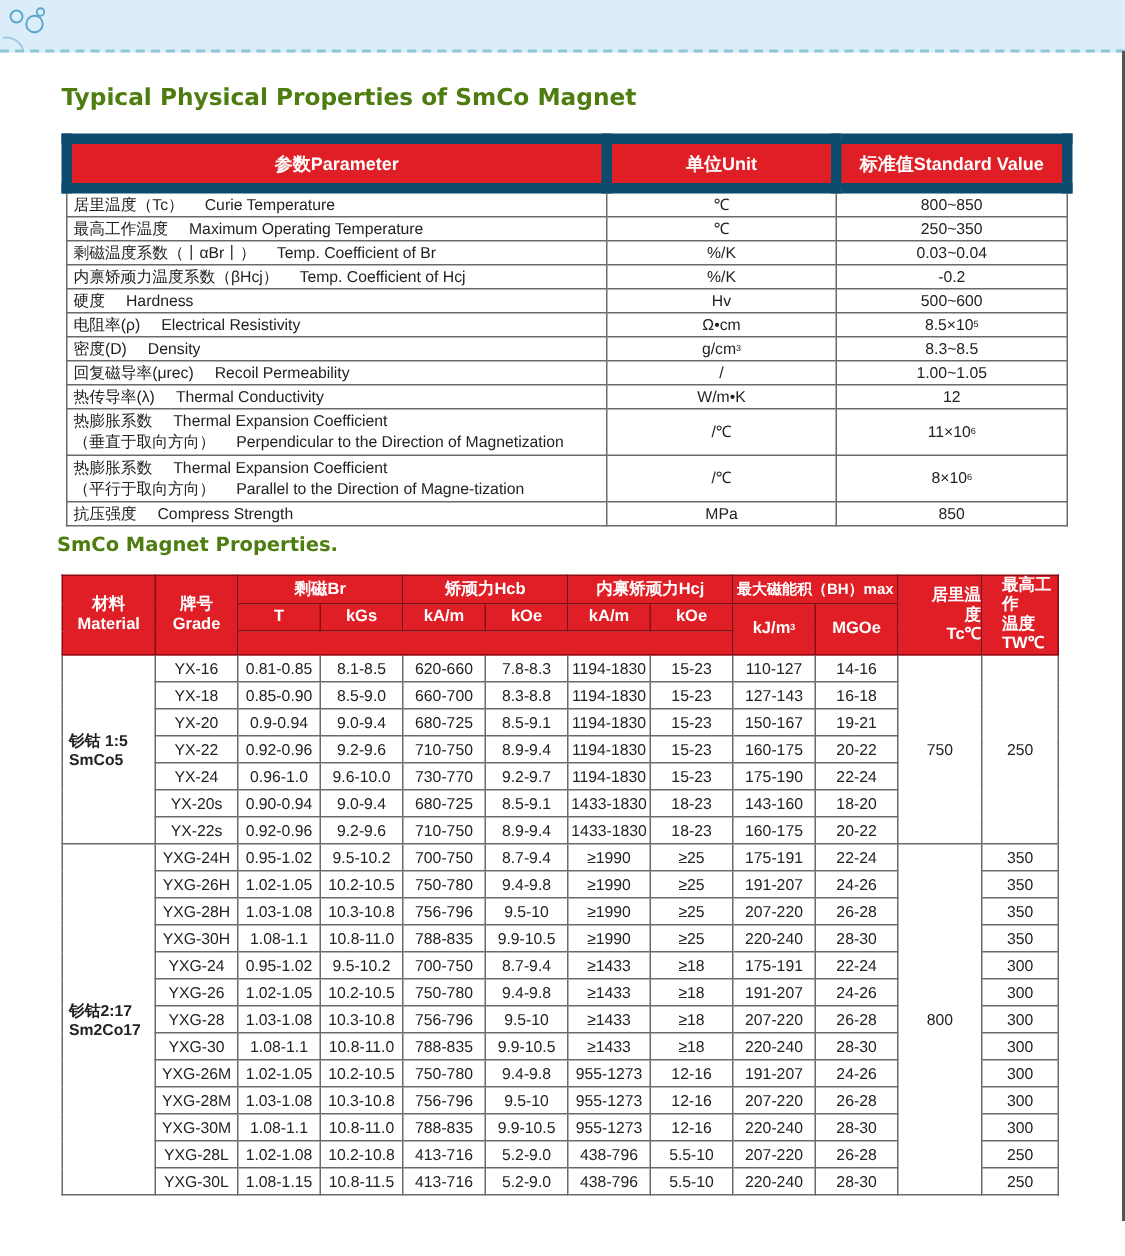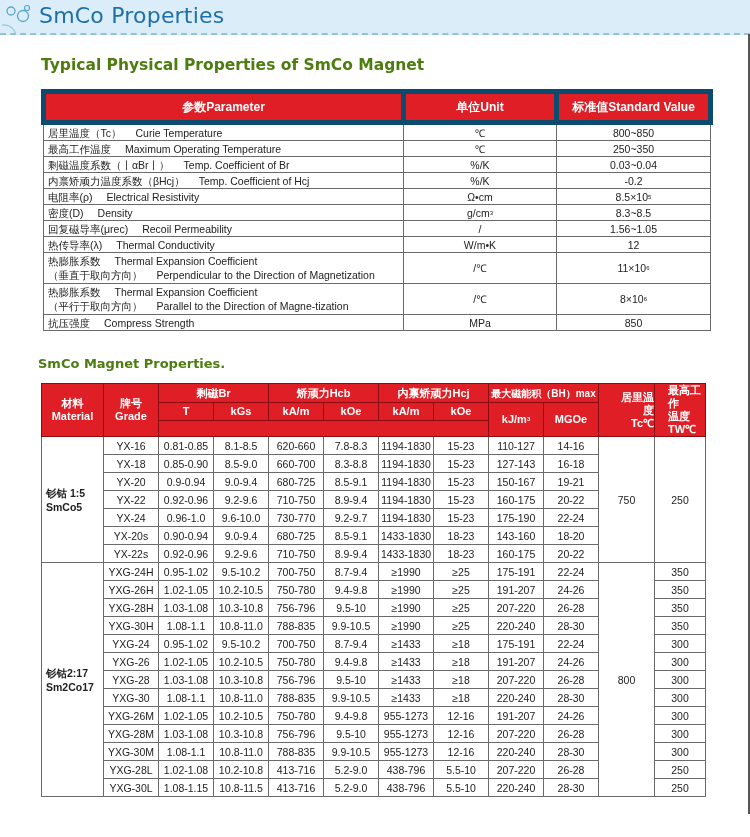--- a/index.html
+++ b/index.html
@@ -6,21 +6,21 @@
   body { width:750px; height:837px; position:relative; overflow:hidden; font-family:"Liberation Sans", sans-serif; color:#222; }
   .banner { position:absolute; left:0; top:0; width:750px; height:33px; background:#dcedfa; border-bottom:2px dashed #8ec6d8; }
   .banner .bubbles { position:absolute; left:2px; top:3px; width:30px; height:30px; }
   .banner-title { position:absolute; left:39px; top:3px; font-size:22px; color:#1d6fa8; font-family:"DejaVu Sans", sans-serif; letter-spacing:0.2px; }
   .rightline { position:absolute; left:748px; top:34px; width:2px; height:780px; background:#555; }
   .h2 { position:absolute; font-weight:bold; color:#4d7c0f; font-family:"DejaVu Sans", sans-serif; }
   .h2.t1 { left:41px; top:56px; font-size:15.5px; }
   .h2.t2 { left:38px; top:356px; font-size:13px; }
   table { border-collapse:collapse; position:absolute; table-layout:fixed; }
   #t1 { left:41px; top:89px; width:667px; }
-  #t1 th { background:#e01e26; color:#fff; font-weight:bold; font-size:12px; height:24px; border:5px solid #0c4a6e; }
+  #t1 th { background:#e01e26; color:#fff; font-weight:bold; font-size:12px; height:24px; border:7px solid #0c4a6e; }
   #t1 td { border:1px solid #6a6a6a; font-size:10.5px; padding:0 0 0 4px; height:15px; line-height:14px; }
   #t1 td.u, #t1 td.v { text-align:center; padding:0; }
   #t1 tr.tall td { height:30px; }
   #t1 .cn { margin-right:14px; }
   sup { font-size:6px; vertical-align:top; }
   #t2 { left:41px; top:383px; width:664px; }
   #t2 th { background:#e01e26; color:#fff; font-weight:bold; font-size:11px; border:1px solid #8a0c12; line-height:13px; padding:0; }
   #t2 th.sub { height:15px; }
   #t2 td { border:1px solid #6a6a6a; font-size:10.5px; text-align:center; padding:0; height:17px; white-space:nowrap; }
   #t2 td.mat { text-align:left; font-weight:bold; padding-left:4px; font-size:10.5px;margin-top:29px; }
@@ -29,21 +29,20 @@
 </head>
 <body>
 
 <div class="banner">
   <svg class="bubbles" viewBox="0 0 30 30">
     <circle cx="9" cy="8" r="4" fill="none" stroke="#5aa6cc" stroke-width="1.3"></circle>
     <circle cx="21" cy="13" r="5.5" fill="none" stroke="#5aa6cc" stroke-width="1.3"></circle>
     <circle cx="25" cy="5" r="2.5" fill="none" stroke="#5aa6cc" stroke-width="1.2"></circle>
     <circle cx="2" cy="34" r="12" fill="none" stroke="#9ccbe0" stroke-width="1.3"></circle>
   </svg>
-  <div class="banner-title">SmCo Properties</div>
 </div>
 <div class="rightline"></div>
 
 <div class="h2 t1">Typical Physical Properties of SmCo Magnet</div>
 
 <table id="t1">
   <colgroup>
       <col style="width:360px">
       <col style="width:153px">
       <col style="width:154px">
@@ -70,33 +69,38 @@
         <td><span class="cn">剩磁温度系数（丨αBr丨）</span><span>Temp. Coefficient of Br</span></td>
         <td class="u"><span>%/K</span></td>
         <td class="v"><span>0.03~0.04</span></td>
       </tr>
       <tr>
         <td><span class="cn">内禀矫顽力温度系数（βHcj）</span><span>Temp. Coefficient of Hcj</span></td>
         <td class="u"><span>%/K</span></td>
         <td class="v"><span>-0.2</span></td>
       </tr>
       <tr>
+        <td><span class="cn">硬度</span><span>Hardness</span></td>
+        <td class="u"><span>Hv</span></td>
+        <td class="v"><span>500~600</span></td>
+      </tr>
+      <tr>
         <td><span class="cn">电阻率(ρ)</span><span>Electrical Resistivity</span></td>
         <td class="u"><span>Ω•cm</span></td>
         <td class="v"><span>8.5×10</span><sup>5</sup></td>
       </tr>
       <tr>
         <td><span class="cn">密度(D)</span><span>Density</span></td>
         <td class="u"><span>g/cm</span><sup>3</sup></td>
         <td class="v"><span>8.3~8.5</span></td>
       </tr>
       <tr>
         <td><span class="cn">回复磁导率(μrec)</span><span>Recoil Permeability</span></td>
         <td class="u"><span>/</span></td>
-        <td class="v"><span>1.56~1.05</span></td>
+        <td class="v"><span>1.00~1.05</span></td>
       </tr>
       <tr>
         <td><span class="cn">热传导率(λ)</span><span>Thermal Conductivity</span></td>
         <td class="u"><span>W/m•K</span></td>
         <td class="v"><span>12</span></td>
       </tr>
       <tr class="tall">
         <td><span class="cn">热膨胀系数</span><span>Thermal Expansion Coefficient</span><br><span class="cn">（垂直于取向方向）</span><span>Perpendicular to the Direction of Magnetization</span></td>
         <td class="u"><span>/℃</span></td>
         <td class="v"><span>11×10</span><sup>6</sup></td>

